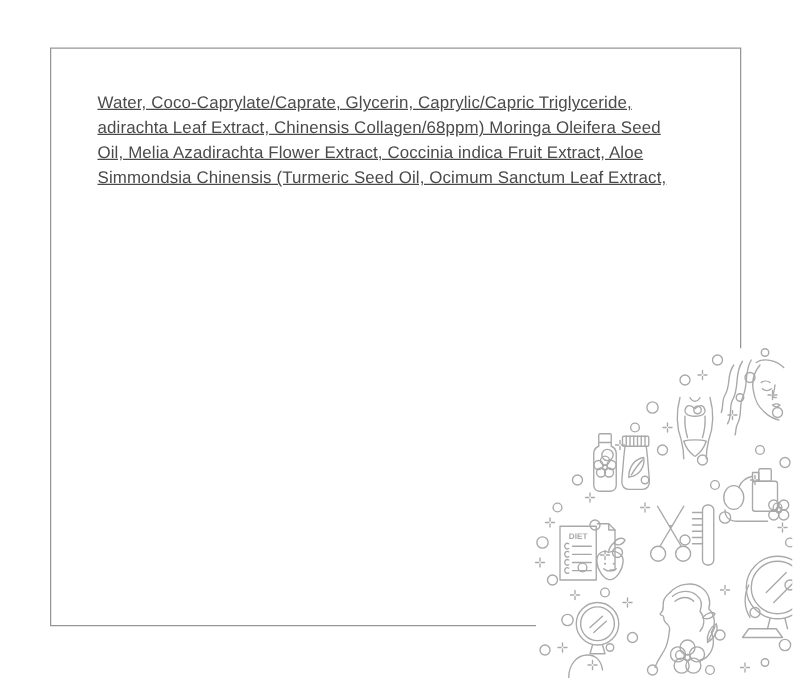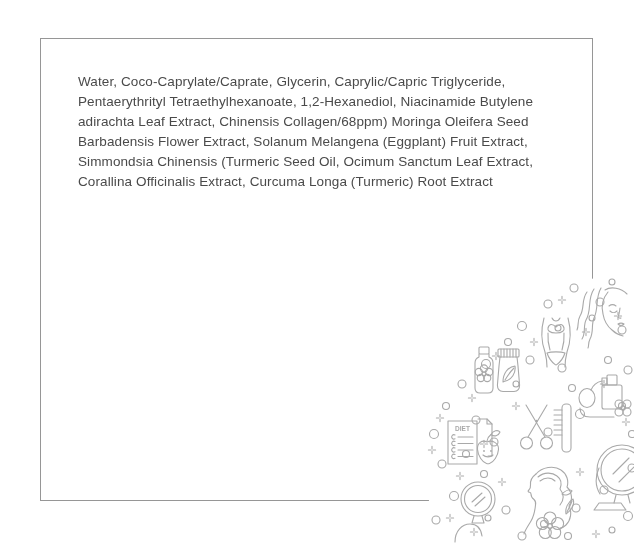--- a/index.html
+++ b/index.html
@@ -16,44 +16,42 @@
   }
   .ingredient-box{
     position:absolute;left:40px;top:38px;width:551px;height:461px;
     border:1px solid var(--box-border);background:transparent;z-index:0;
   }
   .ingredients{
     position:absolute;left:78px;top:72px;width:500px;
     color:var(--text);font-size:13.5px;line-height:20px;letter-spacing:0.1px;
     z-index:3;
   }
-  .ingredients div{white-space:nowrap;}
+  .ingredients div{white-space:nowrap;text-decoration:underline;}
   .circle-bg{
     position:absolute;left:428px;top:274px;width:416px;height:416px;
     border-radius:50%;background:var(--background);z-index:1;
   }
   .illustration{
     position:absolute;left:426px;top:272px;width:210px;height:272px;
     color:var(--line-art);z-index:2;
   }
 </style>
 </head>
 <body>
 
 <div class="page">
 
   <div class="ingredient-box"></div>
 
   <div class="ingredients">
     <div>Water, Coco-Caprylate/Caprate, Glycerin, Caprylic/Capric Triglyceride,</div>
-    <div>Pentaerythrityl Tetraethylhexanoate, 1,2-Hexanediol, Niacinamide Butylene</div>
     <div>adirachta Leaf Extract, Chinensis Collagen/68ppm) Moringa Oleifera Seed</div>
-    <div>Barbadensis Flower Extract, Solanum Melangena (Eggplant) Fruit Extract,</div>
+    <div>Oil, Melia Azadirachta Flower Extract, Coccinia indica Fruit Extract, Aloe</div>
     <div>Simmondsia Chinensis (Turmeric Seed Oil, Ocimum Sanctum Leaf Extract,</div>
-    <div>Corallina Officinalis Extract, Curcuma Longa (Turmeric) Root Extract</div>
   </div>
 
   <div class="circle-bg"></div>
 
   <svg class="illustration" viewBox="0 0 210 272" fill="none" stroke="currentColor" stroke-width="1.1" stroke-linecap="round" stroke-linejoin="round">
     <defs>
       <path id="sp" d="M0,-3.6 V-1.1 M0,1.1 V3.6 M-3.6,0 H-1.1 M1.1,0 H3.6"></path>
     </defs>
 
     <g>

